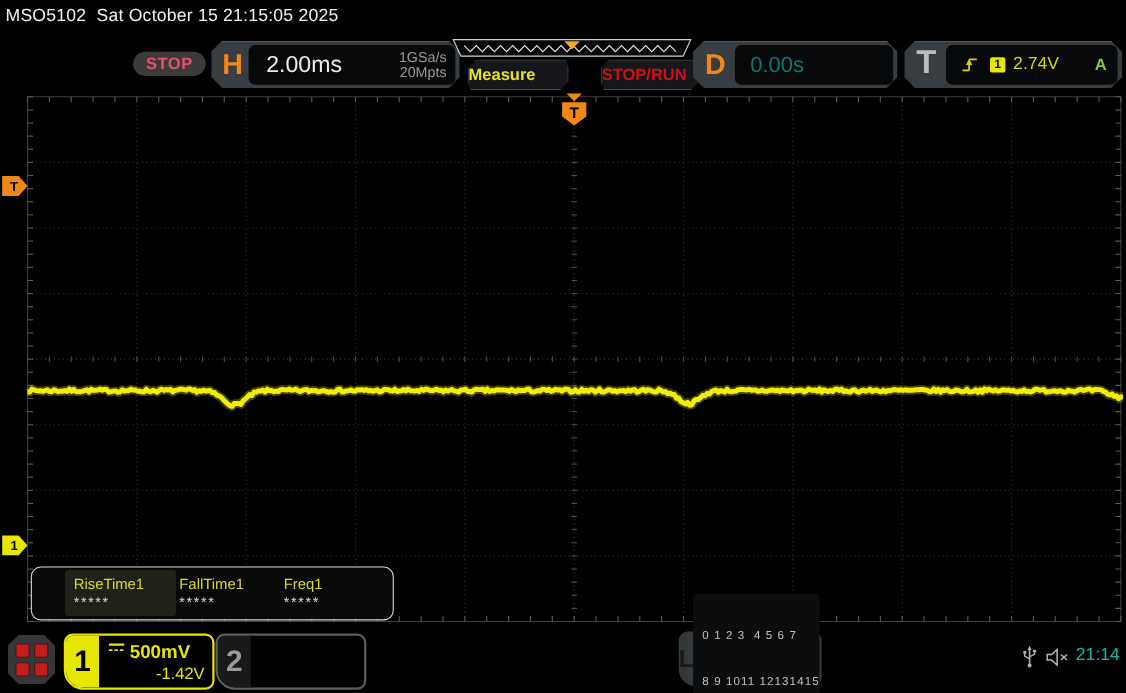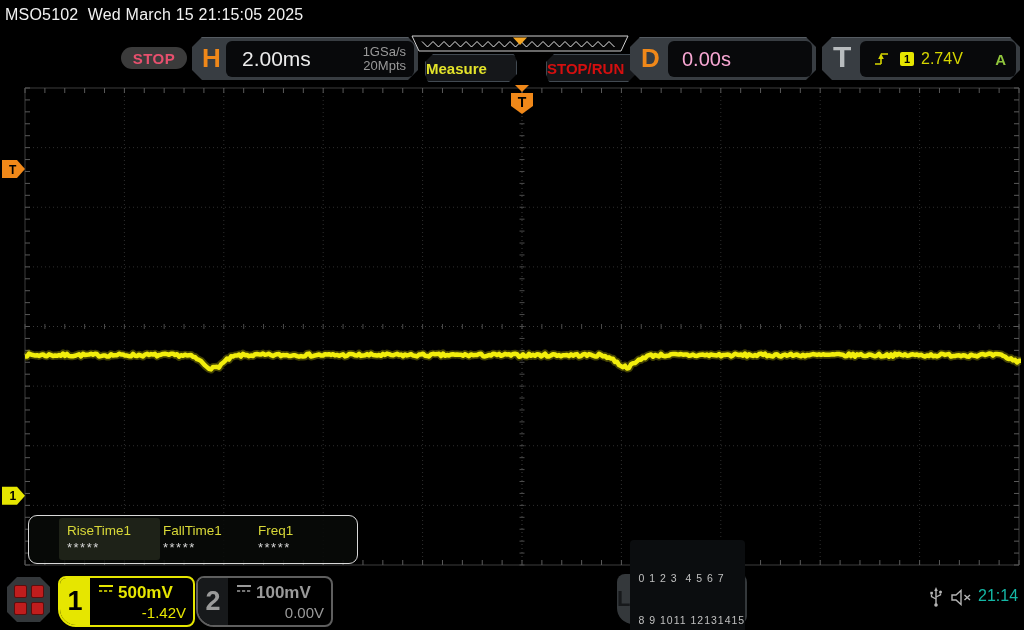--- a/index.html
+++ b/index.html
@@ -21,21 +21,21 @@
           calc(100% - 10px) 100%,10px 100%,0 calc(100% - 10px),0 10px);}
   .hdrletter{position:absolute;top:5px;font-size:26px;font-weight:bold;color:#f08819;}
   .hdrinner{position:absolute;top:3px;bottom:3px;background:#08090b;border-radius:6px;
             display:flex;align-items:center;}
   #hbox{left:192px;top:37px;width:226px;height:42px;}
   #hbox .hdrinner{left:34px;right:4px;}
   #h-timebase{color:#ececec;font-size:21px;margin-left:16px;}
   #h-rates{margin-left:auto;margin-right:8px;text-align:right;color:#9a9a9a;font-size:13px;line-height:14px;}
   #dbox{left:630px;top:37px;width:186px;height:42px;}
   #dbox .hdrinner{left:38px;right:4px;}
-  #d-value{color:#f9a8d4;font-size:20px;margin-left:14px;}
+  #d-value{color:#0f766e;font-size:20px;margin-left:14px;}
   #tbox{left:822px;top:37px;width:198px;height:42px;}
   #tbox .hdrletter{color:#b8bcbe;font-size:30px;top:2px;}
   #tbox .hdrinner{left:38px;right:4px;}
   #trig-badge{width:14px;height:14px;background:#e6e600;border-radius:2px;color:#000;
               font-size:11px;font-weight:bold;display:flex;align-items:center;justify-content:center;
               margin-left:10px;}
   #trig-level{color:#d6d600;font-size:16px;margin-left:7px;}
   #trig-mode{color:#8fc43c;font-size:15px;font-weight:bold;margin-left:auto;margin-right:10px;}
 
   .scope-btn{background:#15171a;border:1px solid #424a52;border-radius:4px;
@@ -395,21 +395,21 @@
       <g>
         <polygon points="2,160.08999999999997 17,160.08999999999997 25,169.08999999999997 17,178.08999999999997 2,178.08999999999997" fill="#f08819"></polygon>
         <text x="9" y="173.58999999999997" font-size="12" font-weight="bold" fill="#000">T</text>
       </g>
       <g>
         <polygon points="2,486.835 17,486.835 25,495.835 17,504.835 2,504.835" fill="#e6e600"></polygon>
         <text x="9.5" y="500.335" font-size="12" font-weight="bold" fill="#000">1</text>
       </g>
     </svg>
 
-  <div id="titlebar" class="abs"><span>MSO5102</span><span>  </span><span>Wed March 15 21:15:05 2025</span></div>
+  <div id="titlebar" class="abs"><span>MSO5102</span><span>  </span><span>Sat October 15 21:15:05 2025</span></div>
 
   <div id="acq-badge" class="abs">
     <span>STOP</span>
   </div>
 
   <div id="hbox" class="abs hdrbox">
     <span class="hdrletter" style="left:10px">H</span>
     <div class="hdrinner">
       <span id="h-timebase">2.00ms</span>
       <div id="h-rates">
@@ -486,30 +486,20 @@
           <line x1="1" y1="8" x2="15" y2="8" stroke="#e6e600" stroke-width="1.6" stroke-dasharray="3.2,1.8"></line>
         </svg>
         <span>500mV</span>
       </div>
       <div class="chline2">-1.42V</div>
     </div>
   </div>
 
   <div id="ch2-box" class="abs chbox">
     <div class="chtab">2</div>
-    <div class="chcontent">
-      <div class="chline1">
-        <svg width="16" height="12">
-          <line x1="1" y1="3" x2="15" y2="3" stroke="#9a9a9a" stroke-width="2"></line>
-          <line x1="1" y1="8" x2="15" y2="8" stroke="#9a9a9a" stroke-width="1.6" stroke-dasharray="3.2,1.8"></line>
-        </svg>
-        <span>100mV</span>
-      </div>
-      <div class="chline2">0.00V</div>
-    </div>
   </div>
 
   <div id="lbox" class="abs">
     <div id="l-tab">L</div>
     <div id="l-content">
       <div>0 1 2 3  4 5 6 7</div>
       <div>8 9 1011 12131415</div>
     </div>
   </div>
 

